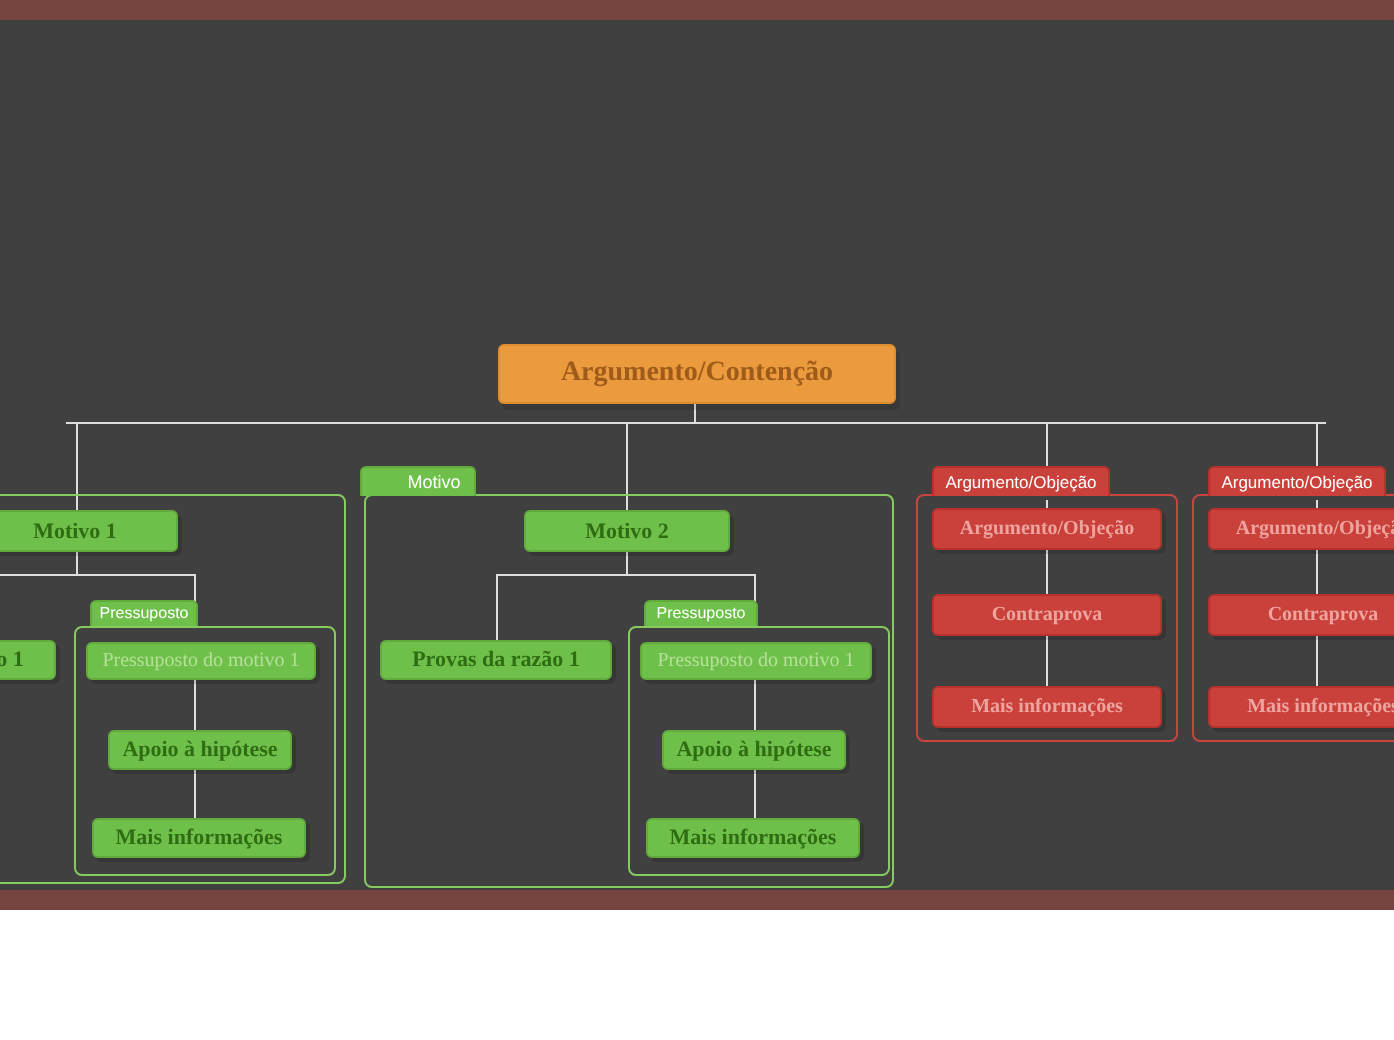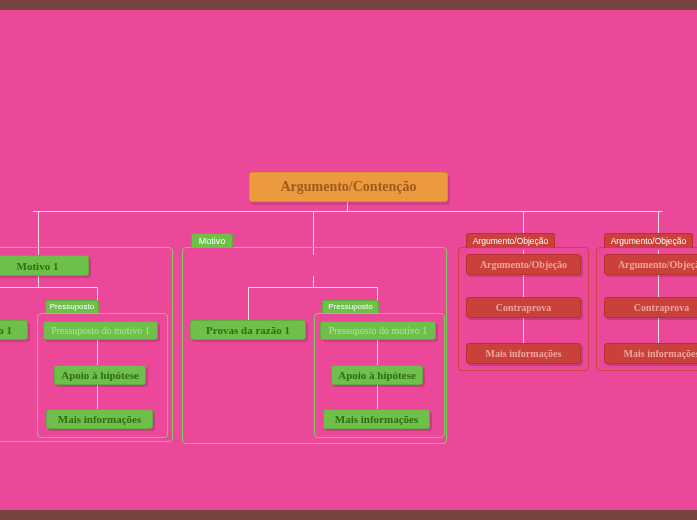--- a/index.html
+++ b/index.html
@@ -1,18 +1,18 @@
 <!DOCTYPE html>
 <html><head>
 <meta charset="utf-8">
 <style>
   html,body{margin:0;padding:0;background:#ffffff;}
   .canvas{
-    position:relative;width:697px;height:520px;overflow:hidden;
-    background:#ec4899;font-family:"Liberation Sans",sans-serif;
+    position:relative;width:697px;height:455px;overflow:hidden;
+    background:#404040;font-family:"Liberation Sans",sans-serif;
   }
   .chrome-bar{position:absolute;left:0;width:697px;height:10px;background:#76443f;z-index:6;}
   .chrome-bar.top{top:0;}
   .chrome-bar.bottom{bottom:0;}
   .conn{position:absolute;background:#dedede;z-index:1;}
   .group-box{position:absolute;border:1px solid;border-radius:4px;background:transparent;z-index:2;}
   .group-box.green{border-color:#85cb5f;}
   .group-box.red{border-color:#c9453f;}
   .tab{
     position:absolute;z-index:3;color:#ffffff;font-size:9px;line-height:14px;height:14px;
@@ -67,22 +67,23 @@
 
   <div class="group-box green" style="left:-120px;top:247px;width:291px;height:193px;"></div>
   <div class="node green" style="left:-14px;top:255px;width:101px;height:19px;">Motivo 1</div>
   <div class="node green" style="left:-88px;top:320px;width:114px;height:18px;">Provas da razão 1</div>
   <div class="tab green" style="left:45px;top:300px;width:52px;height:12px;line-height:12px;font-size:8px;">Pressuposto</div>
   <div class="group-box green" style="left:37px;top:313px;width:129px;height:123px;"></div>
   <div class="node green placeholder" style="left:43px;top:321px;width:113px;height:17px;">Pressuposto do motivo 1</div>
   <div class="node green" style="left:54px;top:365px;width:90px;height:18px;">Apoio à hipótese</div>
   <div class="node green" style="left:46px;top:409px;width:105px;height:18px;">Mais informações</div>
 
-  <div class="tab green" style="left:191px;top:233px;width:40px;">Motivo</div>
+  <div class="tab green" style="left:180px;top:233px;width:40px;padding-left:16px;">Motivo</div>
   <div class="group-box green" style="left:182px;top:247px;width:263px;height:195px;"></div>
+  <div class="node green" style="left:262px;top:255px;width:101px;height:19px;">Motivo 2</div>
   <div class="node green" style="left:190px;top:320px;width:114px;height:18px;">Provas da razão 1</div>
   <div class="tab green" style="left:322px;top:300px;width:55px;height:12px;line-height:12px;font-size:8px;">Pressuposto</div>
   <div class="group-box green" style="left:314px;top:313px;width:129px;height:123px;"></div>
   <div class="node green placeholder" style="left:320px;top:321px;width:114px;height:17px;">Pressuposto do motivo 1</div>
   <div class="node green" style="left:331px;top:365px;width:90px;height:18px;">Apoio à hipótese</div>
   <div class="node green" style="left:323px;top:409px;width:105px;height:18px;">Mais informações</div>
 
   <div class="tab red" style="left:466px;top:233px;width:87px;font-size:8.5px;">Argumento/Objeção</div>
   <div class="group-box red" style="left:458px;top:247px;width:129px;height:122px;"></div>
   <div class="node red" style="left:466px;top:254px;width:113px;height:19px;">Argumento/Objeção</div>

